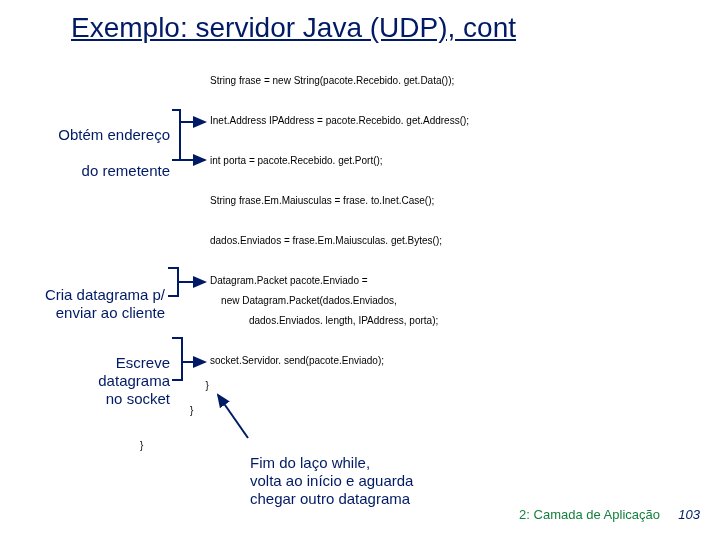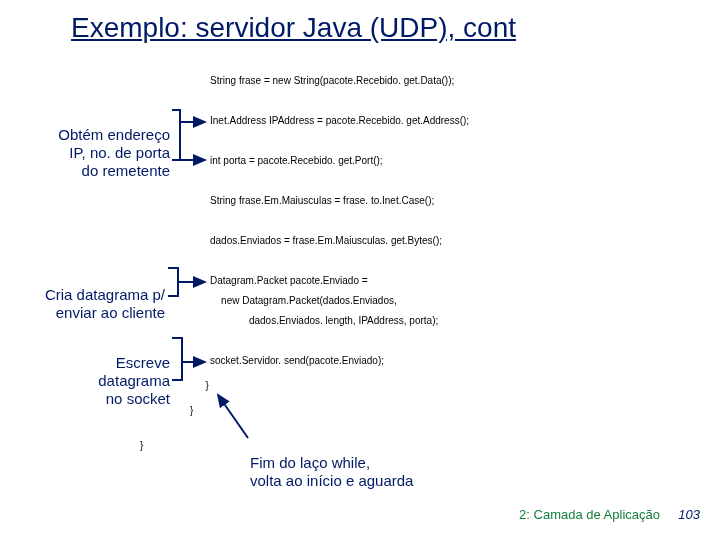--- a/index.html
+++ b/index.html
@@ -72,38 +72,39 @@
 <div class="code" style="top:275px; left:210px;">Datagram.Packet pacote.Enviado =</div>
 <div class="code" style="top:295px; left:210px;">    new Datagram.Packet(dados.Enviados,</div>
 <div class="code" style="top:315px; left:210px;">              dados.Enviados. length, IPAddress, porta);</div>
 <div class="code" style="top:355px; left:210px;">socket.Servidor. send(pacote.Enviado);</div>
 <div class="code" style="top:380px; left:200px;">  }</div>
 <div class="code" style="top:405px; left:190px;">}</div>
 <div class="code" style="top:440px; left:140px;">}</div>
 
 <div class="ann" style="top:102px; left:10px; width:160px;">
   <span>Obtém endereço</span><br>
-  <span>IP, no. de porta</span><br>
+  <br>
   <span>do remetente</span>
 </div>
 
 <div class="ann" style="top:262px; left:-5px; width:170px;">
   <span>Cria datagrama p/</span><br>
   <span>enviar ao cliente</span>
 </div>
 
 <div class="ann" style="top:330px; left:60px; width:110px;">
   <span>Escreve</span><br>
   <span>datagrama</span><br>
   <span>no socket</span>
 </div>
 
 <div class="ann ann-left" style="top:430px; left:250px; width:250px;">
   <span>Fim do laço while,</span><br>
   <span>volta ao início e aguarda</span><br>
+  <span>chegar outro datagrama</span>
 </div>
 
 <div class="footer-chap">2: Camada de Aplicação</div>
 <div class="footer-num">103</div>
 
 <svg class="overlay">
   <defs>
     <marker id="arrow" markerWidth="8" markerHeight="8" refX="6" refY="3" orient="auto">
       <path d="M0,0 L7,3 L0,6 Z" fill="#001a66"></path>
     </marker>

